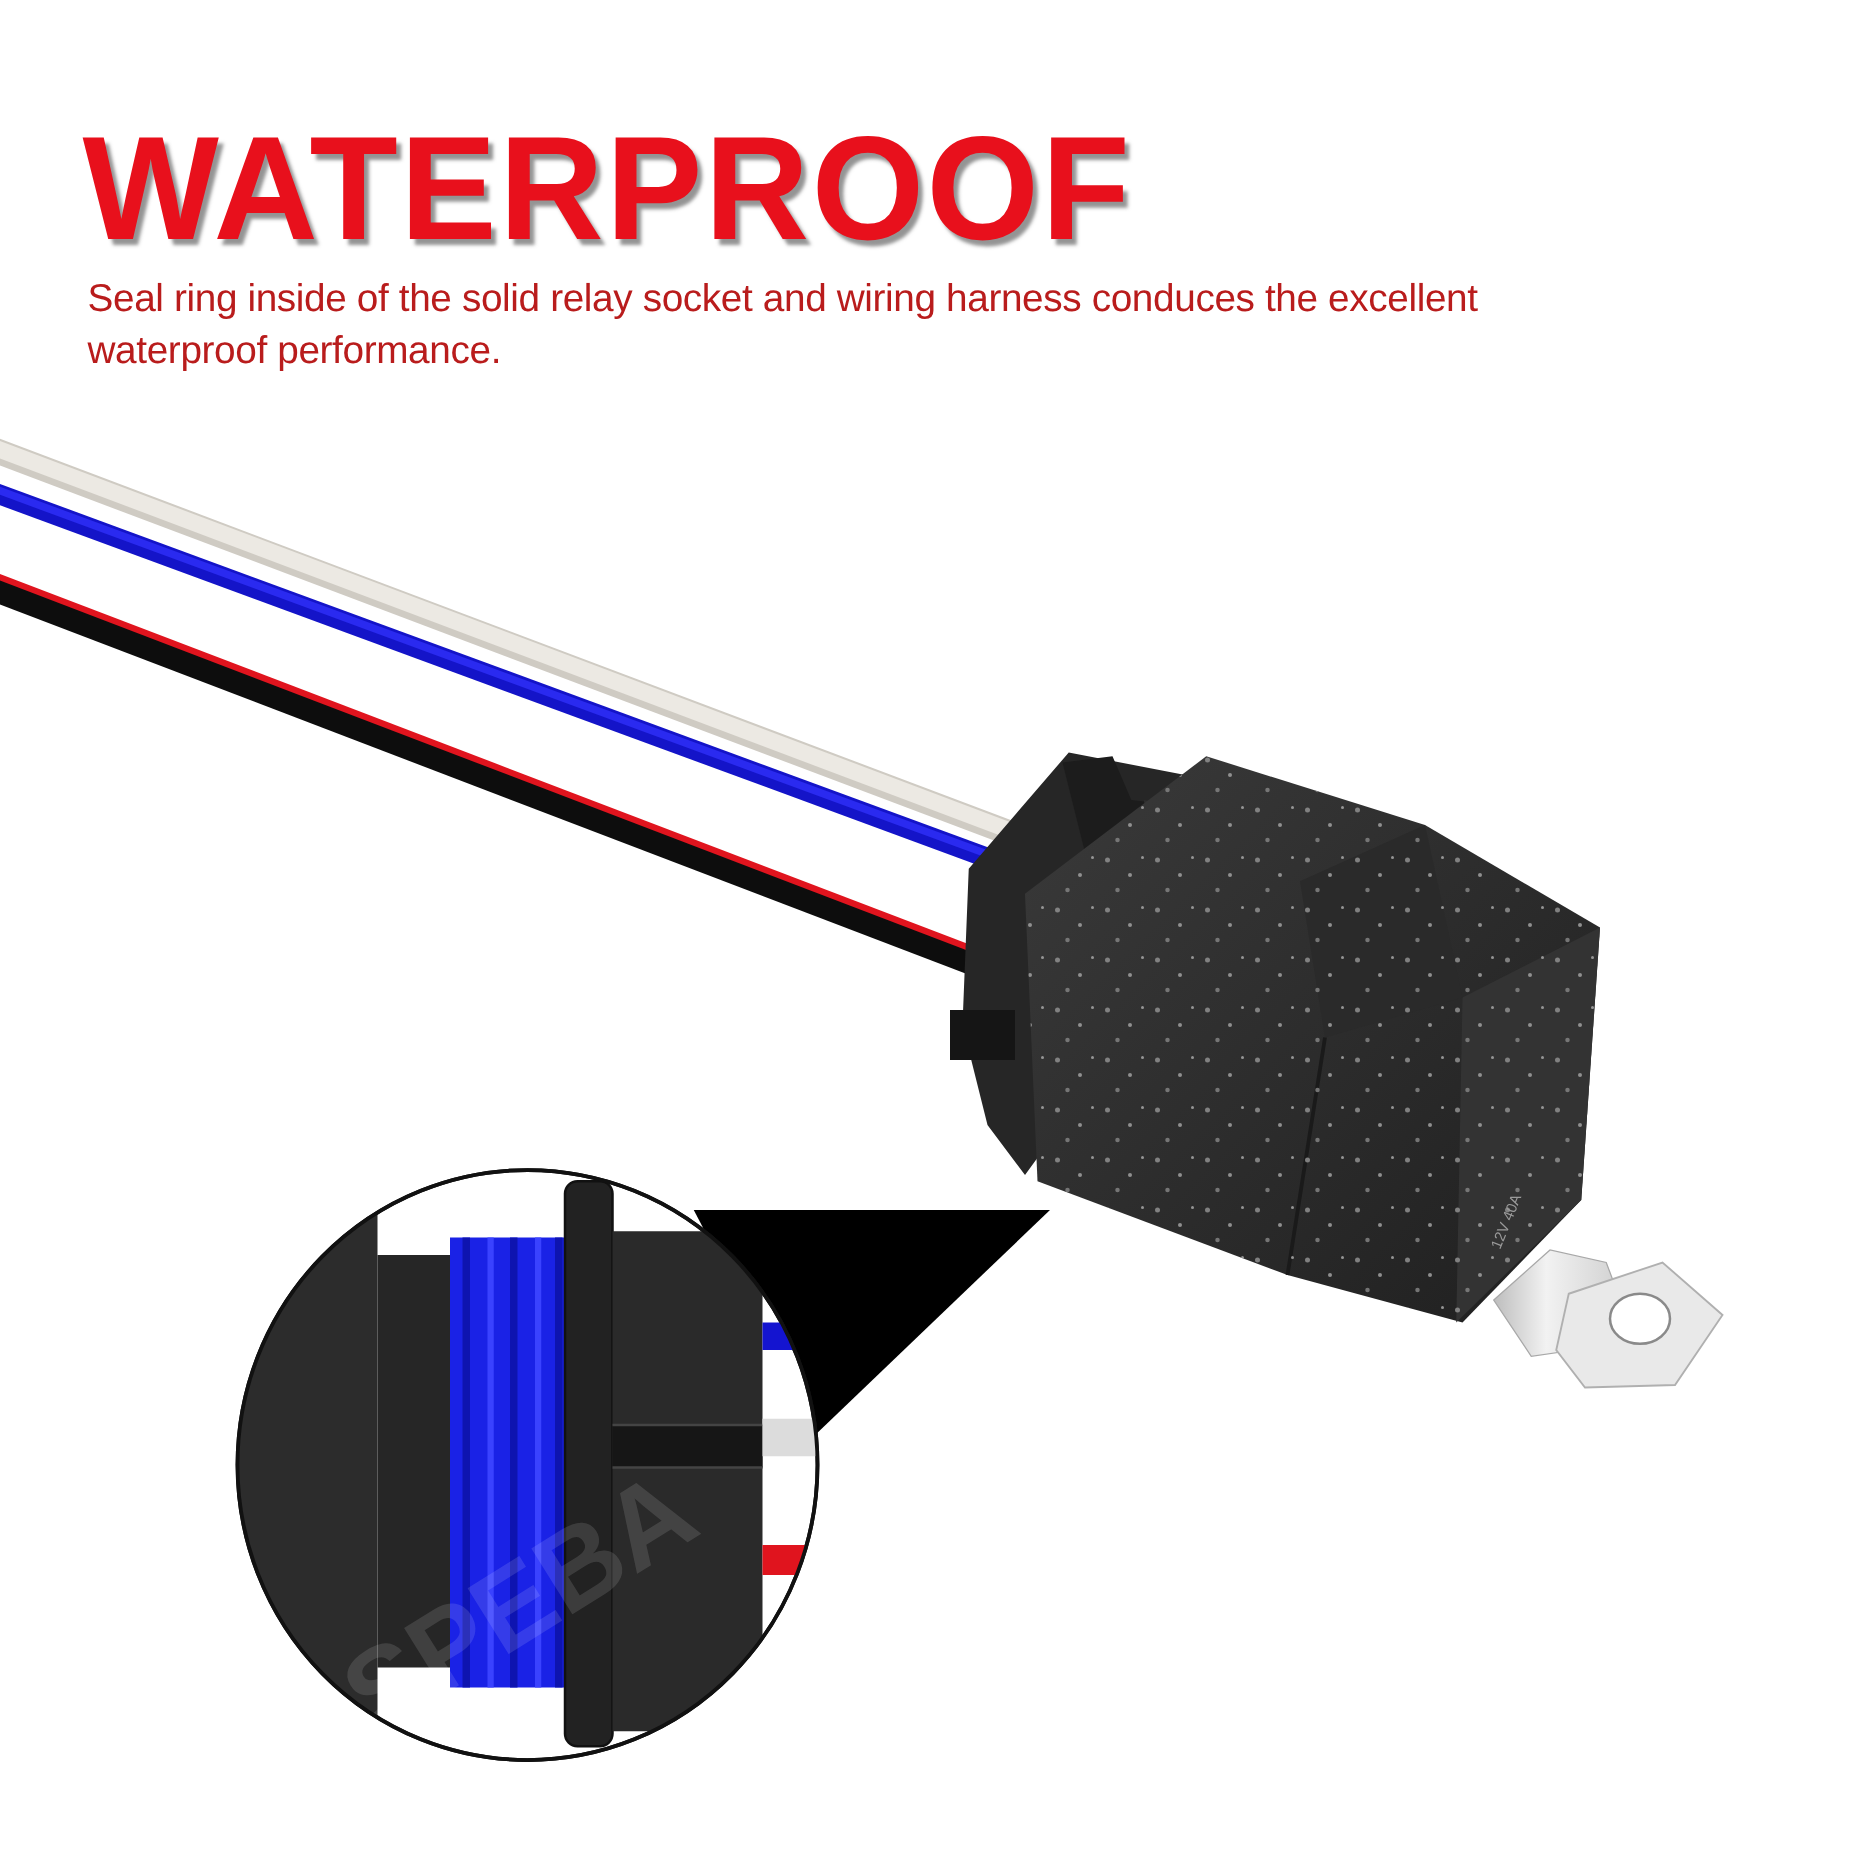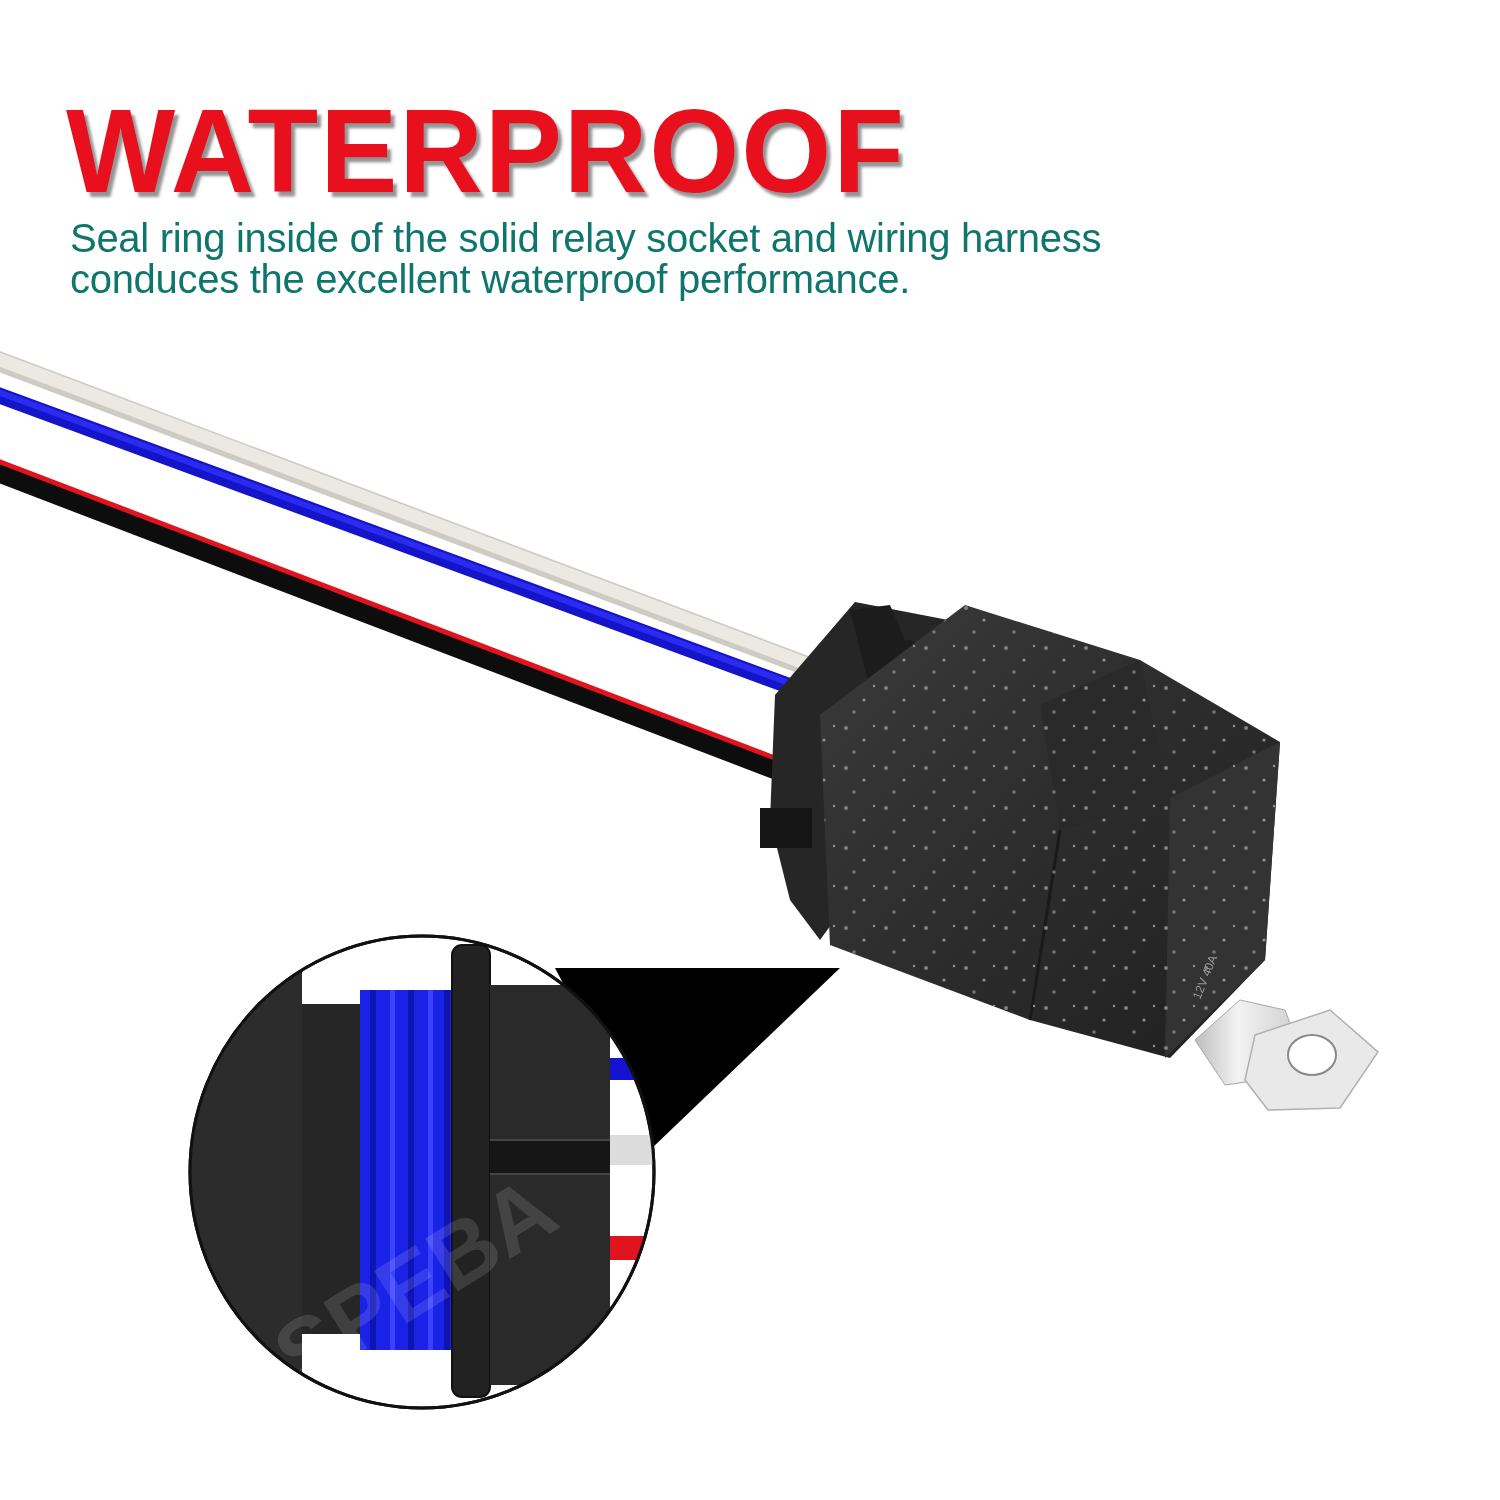--- a/index.html
+++ b/index.html
@@ -8,21 +8,21 @@
       position: absolute; left: 66px; top: 92px;
       font-family: "Liberation Sans", sans-serif;
       font-weight: 700; font-size: 118px; letter-spacing: 2px;
       line-height: 1; color: #e8101c;
       text-shadow: 4px 5px 3px rgba(60,60,60,0.55);
       transform: scaleX(0.98); transform-origin: left top;
     }
     .subtext {
       position: absolute; left: 70px; top: 218px; width: 1120px;
       font-family: "Liberation Sans", sans-serif;
-      font-size: 40px; line-height: 41px; color: #0f766e;
+      font-size: 31px; line-height: 41px; color: #b91c1c;
       letter-spacing: -0.3px;
     }
     svg.scene { position: absolute; left: 0; top: 0; }
   </style>
 </head>
 <body>
 
 <div class="headline">WATERPROOF</div>
 <div class="subtext">Seal ring inside of the solid relay socket and wiring harness conduces the excellent waterproof performance.</div>
 

